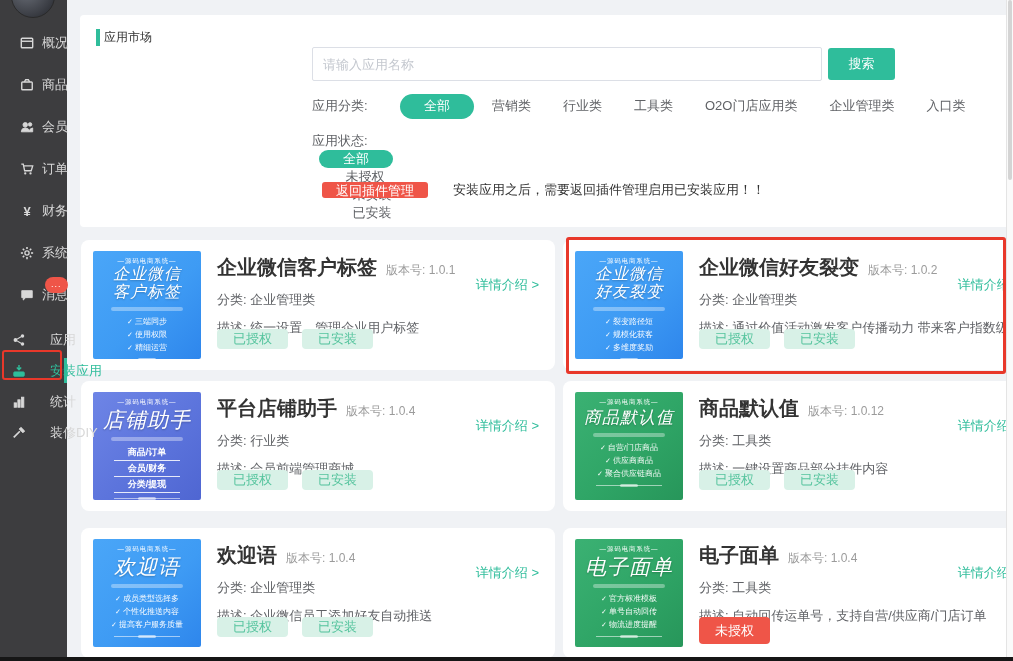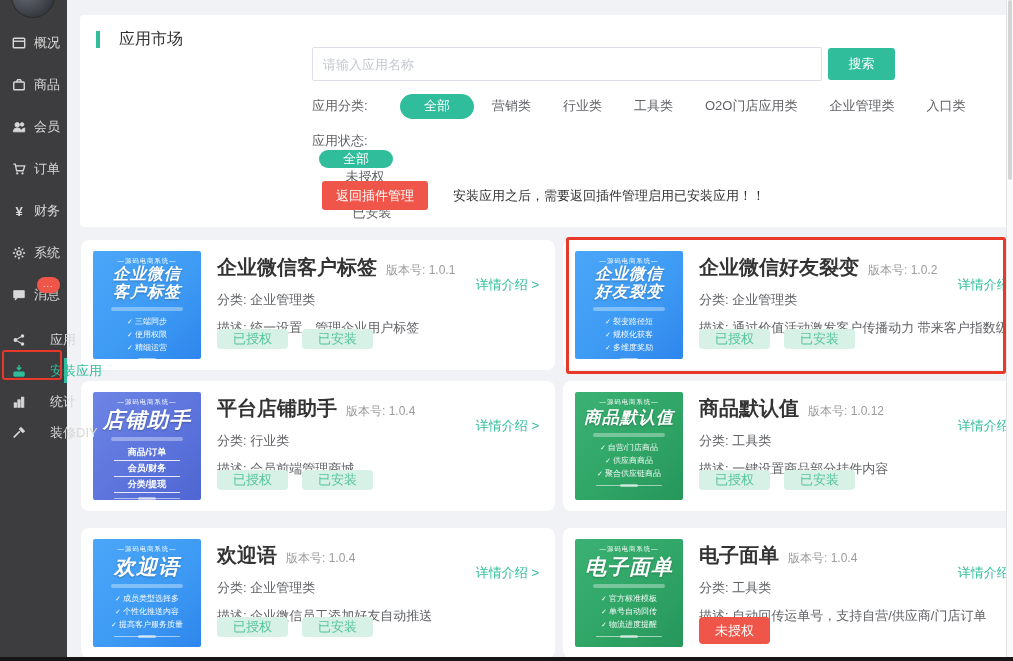--- a/index.html
+++ b/index.html
@@ -16,21 +16,21 @@
     position:absolute; left:0; top:0; bottom:0; width:67px;
     background: var(--sidebar_bg, #3d3d3f);
     z-index:10;
   }
   .avatar {
     position:absolute; top:-26px; left:11px; width:44px; height:44px;
     border-radius:50%;
     background: radial-gradient(circle at 35% 35%, #6b6f78, #23252b);
     border:1px solid #2a2a2a;
   }
-  .menu { position:absolute; top:22px; left:0; right:4px; }
+  .menu { position:absolute; top:22px; left:0; right:4px;padding-left:8px; }
   .menu-item {
     position:relative; height:42px; display:flex; align-items:center;
     padding-left:11px; gap:7px;
     color: var(--sidebar_text, #d8d8d8);
     font-size:13px; cursor:pointer; white-space:nowrap;
   }
   .menu2 { position:absolute; top:324px; left:0; right:0; }
   .menu2 .menu-item { height:31px;gap:23px; }
   .menu-item .micon { width:16px; height:16px; flex:0 0 16px; display:flex; align-items:center; justify-content:center; }
   .menu-item .micon svg { width:14px; height:14px; fill:currentColor; stroke:currentColor; }
@@ -55,22 +55,22 @@
   #anno-sidebar { left:2px; top:350px; width:60px; height:30px; border-width:2px; }
   #anno-card    { left:566px; top:237px; width:440px; height:137px; }
 
   
   .panel {
     position:absolute; left:80px; top:15px; width:960px; height:212px;
     background:#fff; border-radius:4px; z-index:1;
   }
   .panel-title {
     position:absolute; left:16px; top:14px;
-    display:flex; align-items:center; gap:19px;
-    font-size:16px; color:#333;text-align:right;
+    display:flex; align-items:center; gap:4px;
+    font-size:12px; color:#333;text-align:right;
   }
   .accent-bar { width:4px; height:17px; background: var(--accent, #2fbd9b); }
   .row-search { position:absolute; left:232px; top:32px; display:flex; align-items:center; gap:6px; }
   .search-input {
     width:510px; height:34px; border:1px solid #dcdfe6; border-radius:2px;
     padding:0 10px; font-size:13px; color:#333; outline:none;
     font-family:inherit;
   }
   .search-input::placeholder { color:#c4c8cf; }
   .search-btn {
@@ -84,40 +84,40 @@
   .filter-label { width:88px; font-size:13px; color:#606266; }
   .pill {
     height:25px; padding:0 24px; border-radius:14px;
     display:flex; align-items:center; font-size:13px; cursor:pointer;
   }
   .pill.active { background: var(--accent, #2fbd9b); color:#fff; }
   .filter-item { font-size:13px; color:#606266; margin-left:32px; cursor:pointer; white-space:nowrap; }
   .filter-item.first { margin-left:18px; }
   .row-action { position:absolute; left:242px; top:166px; display:flex; align-items:center; gap:25px; }
   .btn-red {
-    height:29px; padding:0 14px; border:none; border-radius:3px;
+    height:16px; padding:0 14px; border:none; border-radius:3px;
     background: var(--red, #ef5548); color:#fff; font-size:13px;
     cursor:pointer; font-family:inherit;
   }
   .notice { font-size:13px; color:#333; }
 
   
   .card {
     position:absolute; width:474px; height:130px;
     background:#fff; border-radius:8px; z-index:1;
   }
   .thumb {
     position:absolute; left:12px; top:11px; width:108px; height:108px;
     border-radius:2px; color:#fff; text-align:center; overflow:hidden;
   }
   .t-blue   { background:linear-gradient(135deg, #4aa6f8 0%, var(--thumb_blue,#3e9bf4) 55%, #2e86ec 100%); }
   .t-indigo { background:linear-gradient(135deg, #6e85e6 0%, var(--thumb_indigo,#5c74dc) 55%, #4f66d2 100%); }
   .t-green  { background:linear-gradient(135deg, #3bb173 0%, var(--thumb_green,#2fa566) 55%, #27965a 100%); }
   .ribbon { margin-top:5px; font-size:7px; line-height:9px; opacity:.95; letter-spacing:1px; transform:scale(.92); }
-  .t-title { font-size:16px; font-weight:bold; font-style:italic; line-height:1.15;
+  .t-title { font-size:16px; font-weight:normal; font-style:italic; line-height:1.15;
              letter-spacing:1px; text-shadow:0 1px 2px rgba(0,0,0,.25); }
   .t-title.big { font-size:21px; margin-top:2px; }
   .t-title.mid { font-size:17px; margin-top:2px; }
   .t-sub { width:66%; height:4px; margin:5px auto 4px; background:rgba(255,255,255,.35); border-radius:2px; }
   .t-bullet { font-size:8px; line-height:13px; opacity:.95; }
   .t-bullet::before { content:"✓ "; font-size:7px; }
   .t-item { display:block; width:62%; margin:0 auto; font-size:9px; line-height:15px;
             font-weight:bold; border-bottom:1px solid rgba(255,255,255,.85); }
   .t-foot { width:62%; margin:5px auto 0; border-top:1px solid rgba(255,255,255,.55); position:relative; }
   .t-foot::after { content:""; position:absolute; left:50%; top:-2px; width:18px; height:3px;

